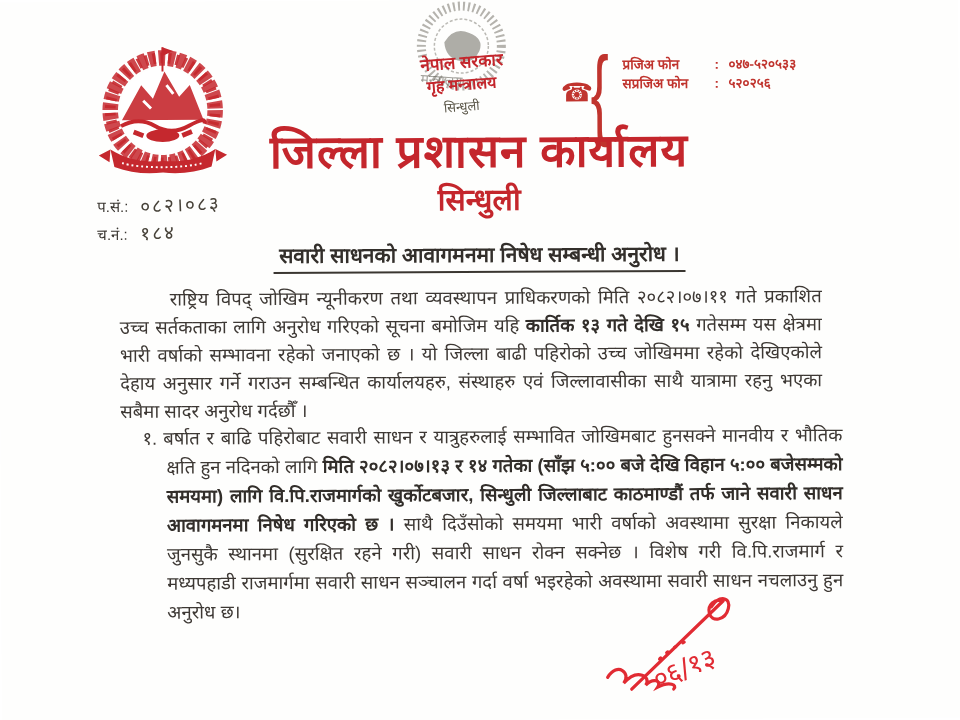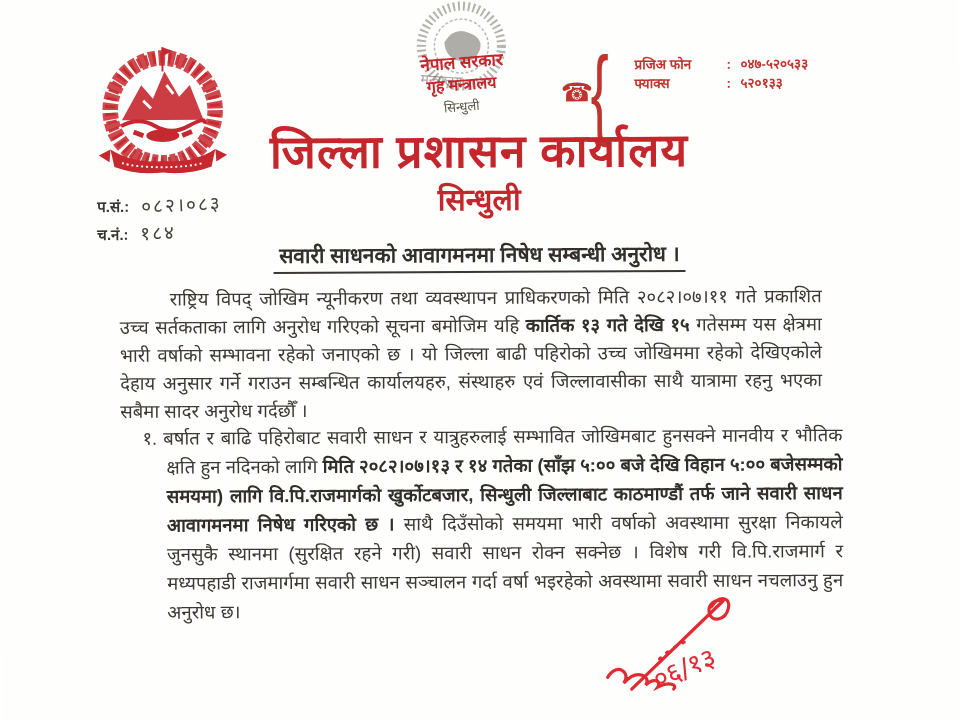--- a/index.html
+++ b/index.html
@@ -12,30 +12,30 @@
   .seal{left:388px;top:0;width:150px;height:122px;}
   .seal-line{width:150px;text-align:center;transform:rotate(-4deg);}
   .seal-red1{top:50px;font-size:17px;font-weight:bold;color:#c4262c;}
   .seal-ghost{top:70px;left:34px;font-size:14px;color:rgba(82,80,70,.55);transform:rotate(4deg);}
   .seal-red2{top:73px;font-size:16px;font-weight:bold;color:#c4262c;}
   .seal-black{top:97px;font-size:13px;color:#5a5648;}
 
   .phones{left:562px;top:50px;width:310px;height:90px;color:#c0342e;}
   .phone-icon{left:0;top:30px;font-size:26px;line-height:26px;}
   .brace{left:30px;top:-8px;font-size:100px;line-height:100px;font-weight:400;transform:scaleX(.55);transform-origin:left top;}
-  .phone-rows{left:74px;top:6px;font-size:13.5px;font-weight:bold;line-height:19px;}
+  .phone-rows{left:62px;top:6px;font-size:13.5px;font-weight:bold;line-height:19px;}
   .phone-row .pl{display:inline-block;width:92px;}
   .phone-row .pc{display:inline-block;width:14px;}
 
   .office-name{left:0;top:118px;width:960px;text-align:center;font-size:46px;font-weight:bold;
     color:#c4262c;letter-spacing:1px;}
   .district{left:0;top:178px;width:960px;text-align:center;font-size:30px;font-weight:bold;color:#c4262c;}
 
   .refs{left:98px;top:190px;color:#3a3631;font-size:15px;line-height:27px;}
-  .ref-label{font-weight:bold;}
+  .ref-label{font-weight:normal;}
   .ref-value{font-size:19px;color:#474239;letter-spacing:2px;display:inline-block;transform:rotate(-2deg);padding-left:8px;}
 
   .subject{left:0;top:240px;width:960px;text-align:center;}
   .subject span{display:inline-block;font-size:21px;font-weight:bold;color:#332f2b;
     border-bottom:2.5px solid #3a3631;padding:0 6px 3px 6px;}
 
   .body-text{color:#3d3834;font-size:18.5px;text-align:justify;}
   .para1{left:120px;top:284px;width:702px;line-height:28px;text-indent:50px;}
   .item1{left:142px;top:422px;width:676px;line-height:29px;padding-left:24px;text-indent:-24px;box-sizing:content-box;}
   .seg-b{font-weight:bold;color:#322e2a;}
@@ -81,21 +81,21 @@
   </div>
 
   <div class="abs phones">
     <div class="abs phone-icon">☎</div>
     <div class="abs brace">{</div>
     <div class="abs phone-rows">
       <div class="phone-row">
         <span class="pl">प्रजिअ फोन</span><span class="pc">:</span><span>०४७-५२०५३३</span>
       </div>
       <div class="phone-row">
-        <span class="pl">फ्याक्स</span><span class="pc">:</span><span>५२०१३३</span>
+        <span class="pl">सप्रजिअ फोन</span><span class="pc">:</span><span>५२०२५६</span>
       </div>
     </div>
   </div>
 
   <div class="abs office-name">जिल्ला प्रशासन कार्यालय</div>
   <div class="abs district">सिन्धुली</div>
 
   <div class="abs refs">
     <div>
       <span class="ref-label">प.सं.:</span>

